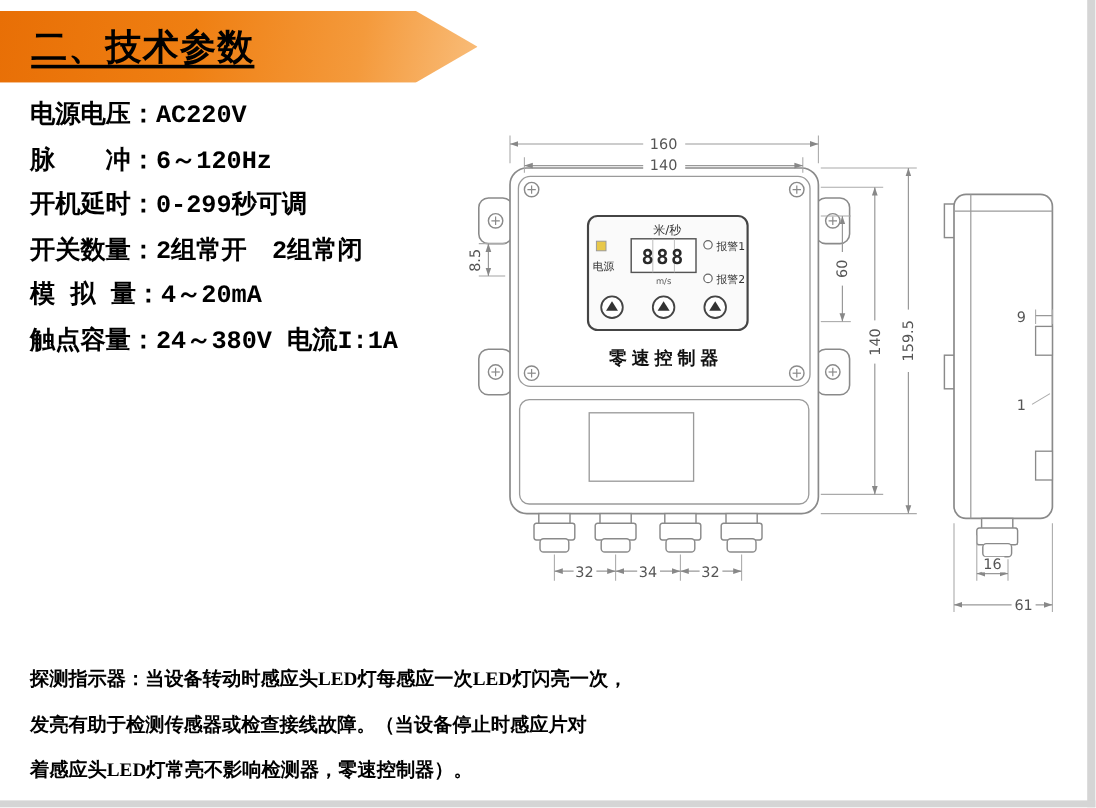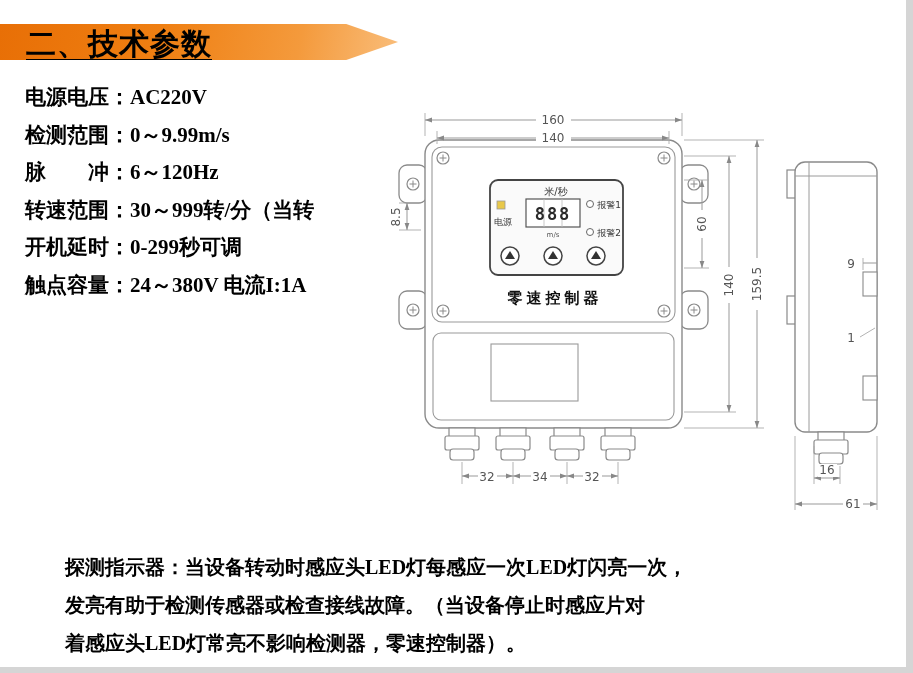--- a/index.html
+++ b/index.html
@@ -1,34 +1,34 @@
 <!DOCTYPE html>
 <html><head>
 <meta charset="utf-8">
 <style>
   * { margin:0; padding:0; box-sizing:border-box; }
   html,body { width:913px; height:673px; }
   body { position:relative; background:#ffffff; overflow:hidden;
          font-family:"Liberation Serif", serif; color:#000; }
 
   
-  .banner { position:absolute; left:0; top:24px; width:398px; height:36px;
+  .banner { position:absolute; left:0; top:9px; width:398px; height:60px;
     background: linear-gradient(100deg,#e86f06 0%,#ef7f12 40%,#f49a3c 75%,#f9bd7a 100%);
     clip-path: polygon(0 0, 87% 0, 100% 50%, 87% 100%, 0 100%);
-    display:flex; }
+    display:flex; align-items:center; }
   .banner-title { margin-left:26px; font-size:30px; font-weight:bold;
     text-decoration:underline; text-underline-offset:5px; letter-spacing:1px; }
 
   
   .specs { position:absolute; left:25px; top:79px; }
   .spec-line { height:37.6px; line-height:37.6px; font-size:21px;
+    font-weight:bold; white-space:pre;font-family:Liberation Mono, monospace; }
+  .notes { position:absolute; left:25px; top:548px; }
+  .note-line { height:38px; line-height:38px; font-size:16px;
     font-weight:bold; white-space:pre; }
-  .notes { position:absolute; left:25px; top:548px; }
-  .note-line { height:38px; line-height:38px; font-size:20px;
-    font-weight:bold; white-space:pre;margin-left:40px; }
 
   
   .drawing { position:absolute; left:385px; top:100px; }
   .drawing text { font-family:"DejaVu Sans", sans-serif; fill:#333; }
   .drawing .dimt { font-size:12px; fill:#555; }
   .drawing .t10 { font-size:10px; }
   .drawing .t9  { font-size:9px; }
   .drawing .t7  { font-size:7px; fill:#555; }
   .drawing .seg { font-size:17px; font-weight:bold; letter-spacing:2px;
                   font-family:"DejaVu Sans Mono", monospace; fill:#2a2a2a; }
@@ -42,24 +42,24 @@
 </style>
 </head>
 <body>
 
 <div class="banner">
   <span class="banner-title">二、技术参数</span>
 </div>
 
 <div class="specs">
   <div class="spec-line">电源电压：AC220V</div>
-  <div class="spec-line">检测范围：0～9.99m/s</div>
   <div class="spec-line">脉　　冲：6～120Hz</div>
-  <div class="spec-line">转速范围：30～999转/分（当转</div>
   <div class="spec-line">开机延时：0-299秒可调</div>
+  <div class="spec-line">开关数量：2组常开　2组常闭</div>
+  <div class="spec-line">模 拟 量：4～20mA</div>
   <div class="spec-line">触点容量：24～380V 电流I:1A</div>
 </div>
 
 <div class="notes">
   <div class="note-line">探测指示器：当设备转动时感应头LED灯每感应一次LED灯闪亮一次，</div>
   <div class="note-line">发亮有助于检测传感器或检查接线故障。（当设备停止时感应片对</div>
   <div class="note-line">着感应头LED灯常亮不影响检测器，零速控制器）。</div>
 </div>
 
 <svg class="drawing" width="523" height="460" viewBox="0 0 523 460">

